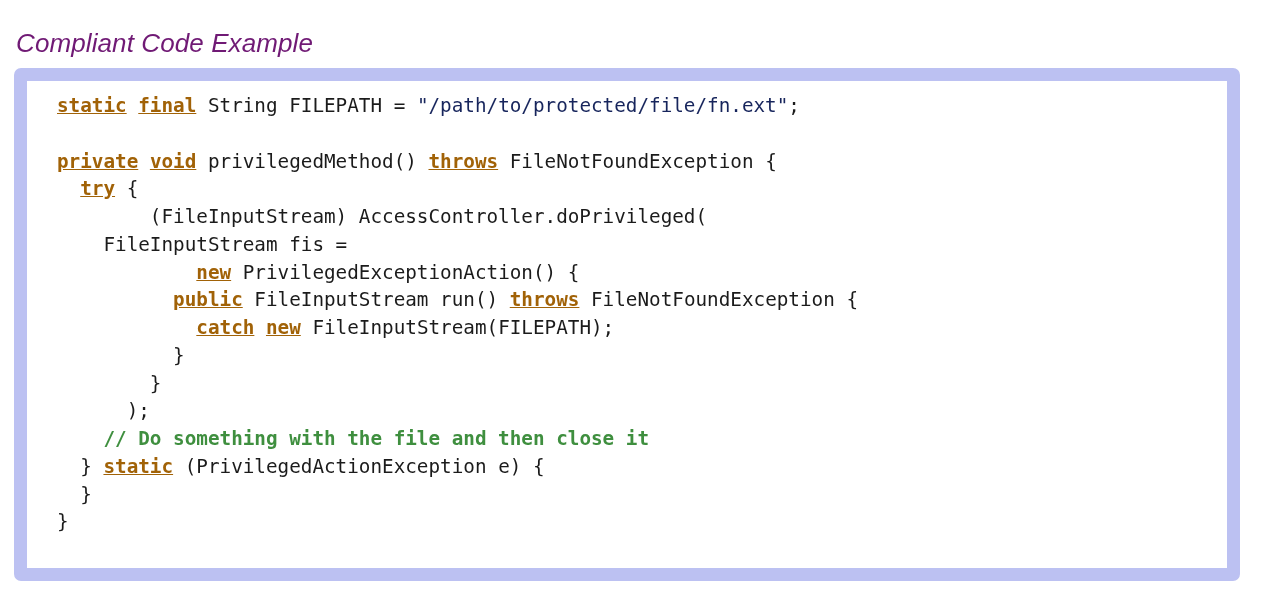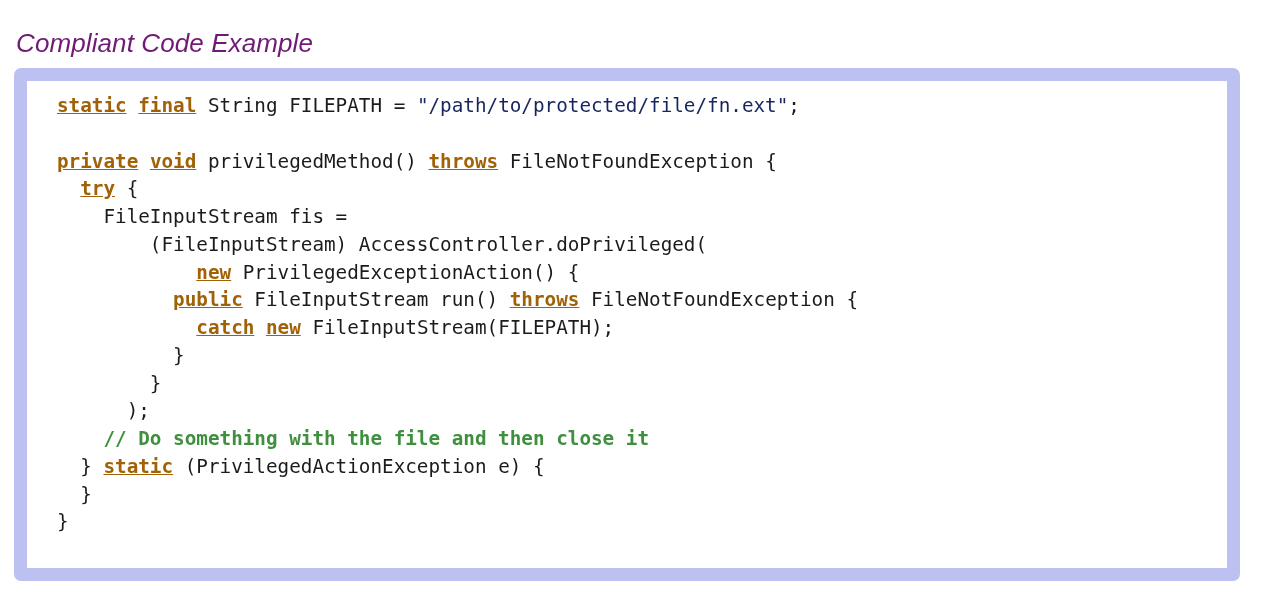--- a/index.html
+++ b/index.html
@@ -66,22 +66,22 @@
 <style>.tok-kw{color:#a16207;text-decoration:underline;}.tok-str{color:#17255c;}.tok-com{color:#3f8f3f;}.tok-pln{color:#1b1b1b;}#code-card{border-color:#bcc1f2;background:#ffffff;}body{background:#ffffff;}</style></head>
 <body>
 
 <h1 id="page-title">Compliant Code Example</h1>
 
 <div id="code-card">
   <pre id="code-block"><code><span class="ln"><span class="tok-kw">static</span><span class="tok-pln"> </span><span class="tok-kw">final</span><span class="tok-pln"> String FILEPATH = </span><span class="tok-str">"/path/to/protected/file/fn.ext"</span><span class="tok-pln">;</span>
 </span><span class="ln">
 </span><span class="ln"><span class="tok-kw">private</span><span class="tok-pln"> </span><span class="tok-kw">void</span><span class="tok-pln"> privilegedMethod() </span><span class="tok-kw">throws</span><span class="tok-pln"> FileNotFoundException {</span>
 </span><span class="ln"><span class="tok-pln">  </span><span class="tok-kw">try</span><span class="tok-pln"> {</span>
+</span><span class="ln"><span class="tok-pln">        (FileInputStream) AccessController.doPrivileged(</span>
 </span><span class="ln"><span class="tok-pln">    FileInputStream fis =</span>
-</span><span class="ln"><span class="tok-pln">        (FileInputStream) AccessController.doPrivileged(</span>
 </span><span class="ln"><span class="tok-pln">            </span><span class="tok-kw">new</span><span class="tok-pln"> PrivilegedExceptionAction() {</span>
 </span><span class="ln"><span class="tok-pln">          </span><span class="tok-kw">public</span><span class="tok-pln"> FileInputStream run() </span><span class="tok-kw">throws</span><span class="tok-pln"> FileNotFoundException {</span>
 </span><span class="ln"><span class="tok-pln">            </span><span class="tok-kw">catch</span><span class="tok-pln"> </span><span class="tok-kw">new</span><span class="tok-pln"> FileInputStream(FILEPATH);</span>
 </span><span class="ln"><span class="tok-pln">          }</span>
 </span><span class="ln"><span class="tok-pln">        }</span>
 </span><span class="ln"><span class="tok-pln">      );</span>
 </span><span class="ln"><span class="tok-pln">    </span><span class="tok-com">// Do something with the file and then close it</span>
 </span><span class="ln"><span class="tok-pln">  } </span><span class="tok-kw">static</span><span class="tok-pln"> (PrivilegedActionException e) {</span>
 </span><span class="ln"><span class="tok-pln">  }</span>
 </span><span class="ln"><span class="tok-pln">}</span>

